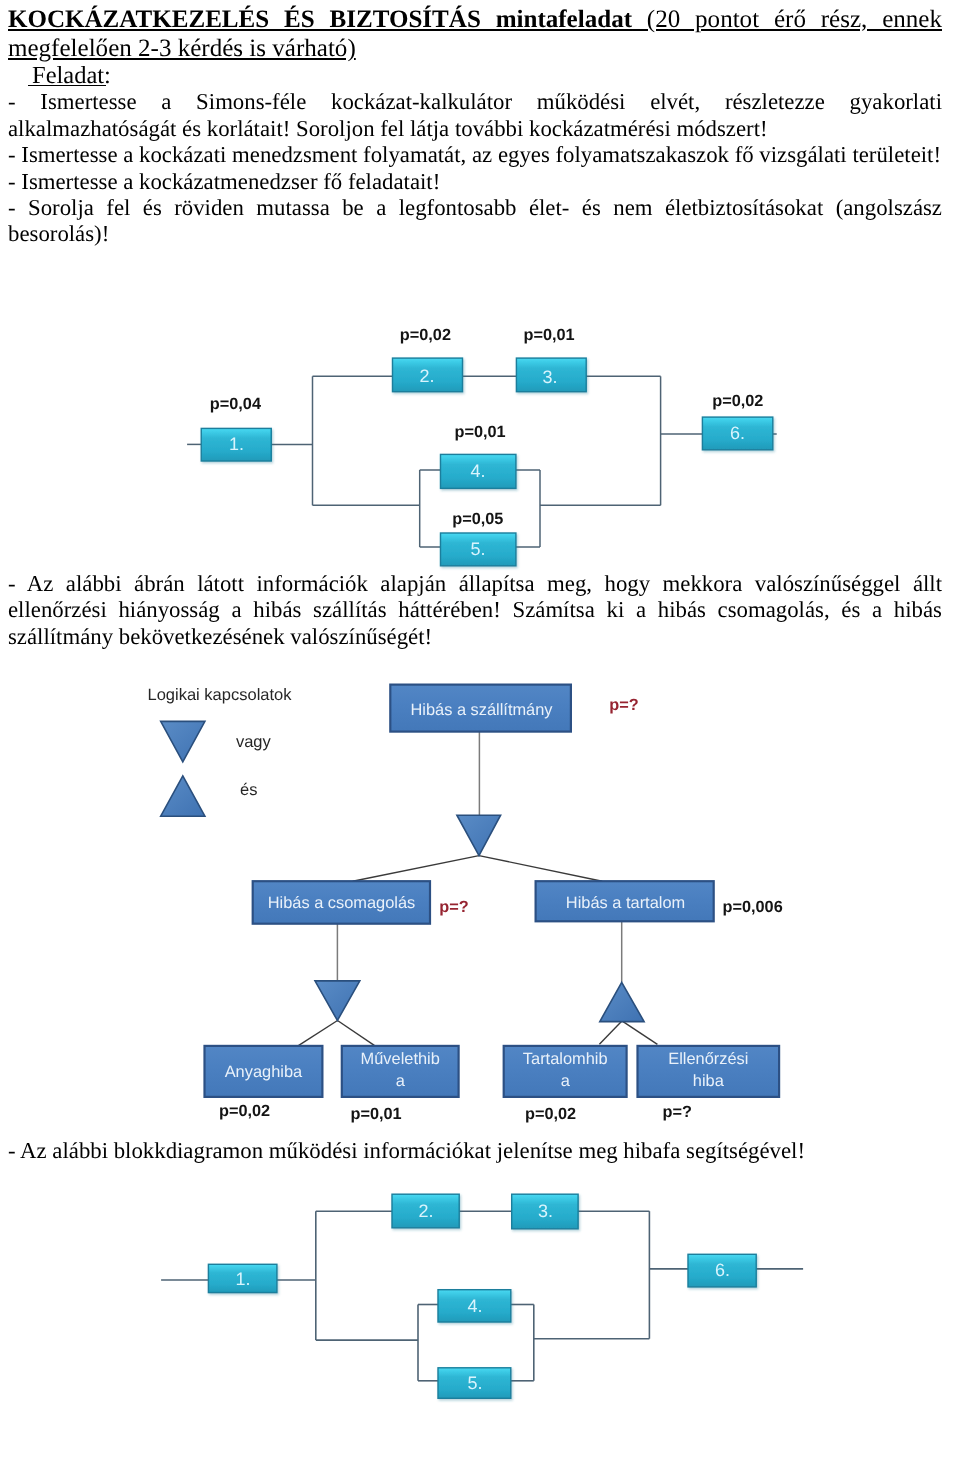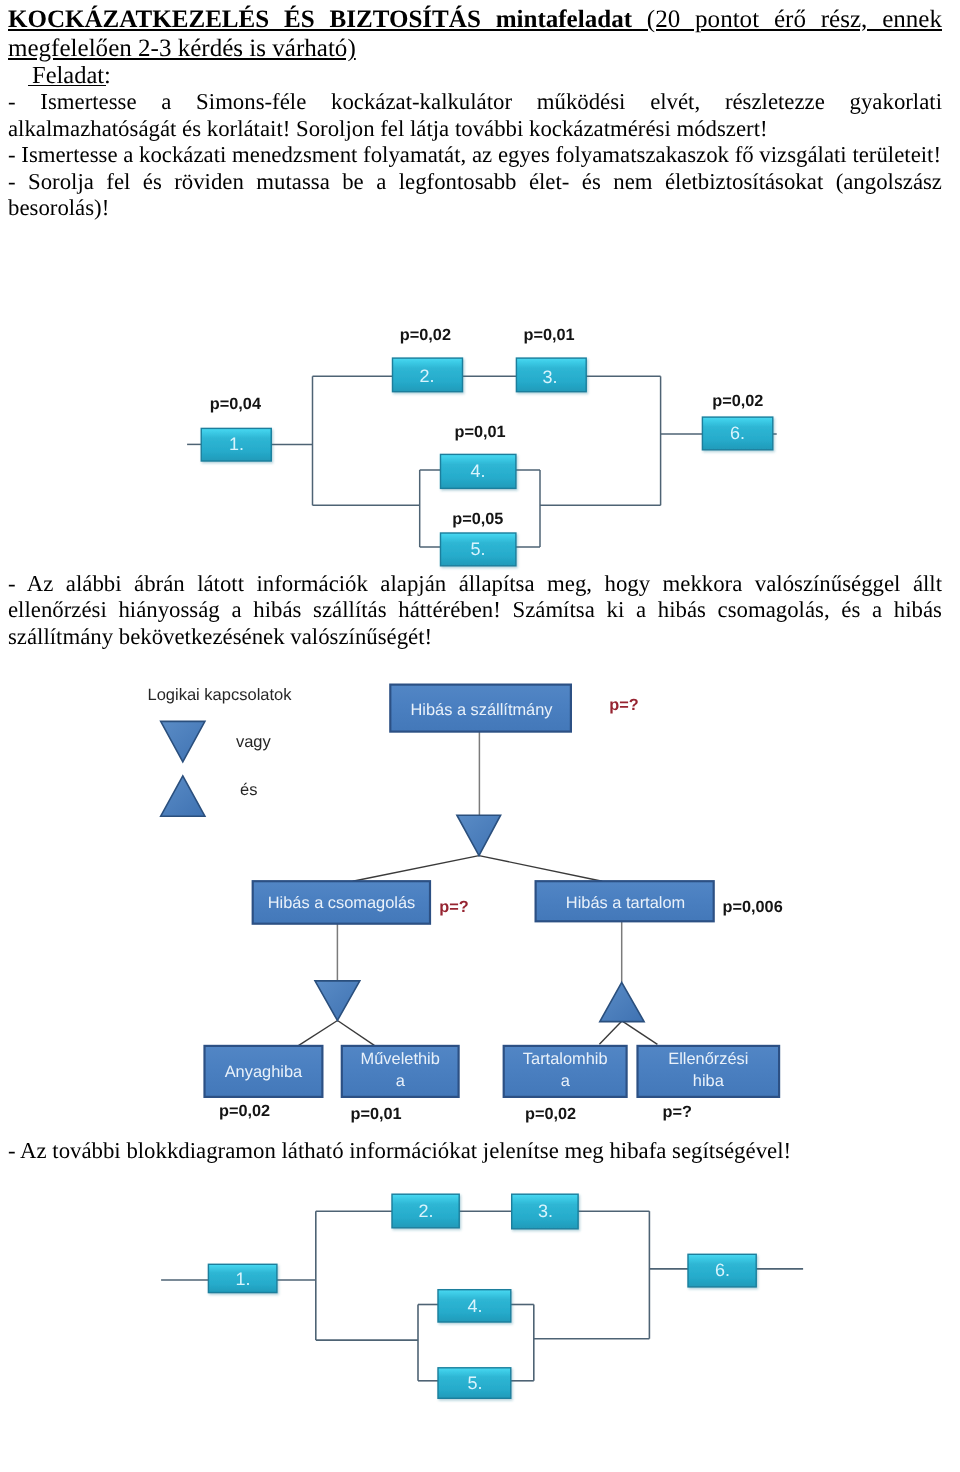--- a/index.html
+++ b/index.html
@@ -38,20 +38,21 @@
 
   <div class="textcol" id="text-title" style="top:4.9px;font-size:25.05px;line-height:29.4px;text-decoration:underline;">
     <p><b>KOCKÁZATKEZELÉS ÉS BIZTOSÍTÁS mintafeladat</b><span> (20 pontot érő rész, ennek megfelelően 2-3 kérdés is várható)</span></p>
   </div>
   <div class="textcol" id="text-feladat" style="top:62.5px;font-size:24.5px;line-height:26.4px;margin-left:24px;">
     <p><span class="u">Feladat:</span></p>
   </div>
   <div class="textcol" id="text-top" style="top:89.4px;">
     <p>- Ismertesse a Simons-féle kockázat-kalkulátor működési elvét, részletezze gyakorlati alkalmazhatóságát és korlátait! Soroljon fel látja további kockázatmérési módszert!</p>
     <p>- Ismertesse a kockázati menedzsment folyamatát, az egyes folyamatszakaszok fő vizsgálati területeit!</p>
+    <p>- Ismertesse a kockázatmenedzser fő feladatait!</p>
     <p>- Sorolja fel és röviden mutassa be a legfontosabb élet- és nem életbiztosításokat (angolszász besorolás)!</p>
   </div>
 
   <div class="dg" id="diagram1" style="left:180px;top:325px;">
     <svg width="610" height="250" viewBox="0 0 610 250">
       <defs>
         <linearGradient id="bfill" x1="0" y1="0" x2="0" y2="1">
           <stop offset="0%" stop-color="#4ad9f2"></stop>
           <stop offset="12%" stop-color="#3ccbe6"></stop>
           <stop offset="30%" stop-color="#2eb6d4"></stop>
@@ -205,21 +206,21 @@
         <text class="plab" x="582.5" y="231.5">p=0,006</text>
         <text class="plab" x="79" y="435.6">p=0,02</text>
         <text class="plab" x="210.5" y="439">p=0,01</text>
         <text class="plab" x="385" y="439">p=0,02</text>
         <text class="plab" x="522.5" y="436.7">p=?</text>
       </g>
     </svg>
   </div>
 
   <div class="textcol" id="text-t7" style="top:1138.3px;">
-    <p>- Az további blokkdiagramon látható információkat jelenítse meg hibafa segítségével!</p>
+    <p>- Az alábbi blokkdiagramon működési információkat jelenítse meg hibafa segítségével!</p>
   </div>
 
   <div class="dg" id="diagram3" style="left:160px;top:1190px;">
     <svg width="650" height="215" viewBox="0 0 650 215">
       <g id="d3-wires" fill="none" stroke="#4e6374" stroke-width="1.6">
         <path d="M1.1,90 H48.4"></path>
         <path d="M116.9,90 H155.8"></path>
         <path d="M155.8,21.2 H232"></path>
         <path d="M155.8,21.2 V150.1"></path>
         <path d="M299.2,21.2 H351.7"></path>

